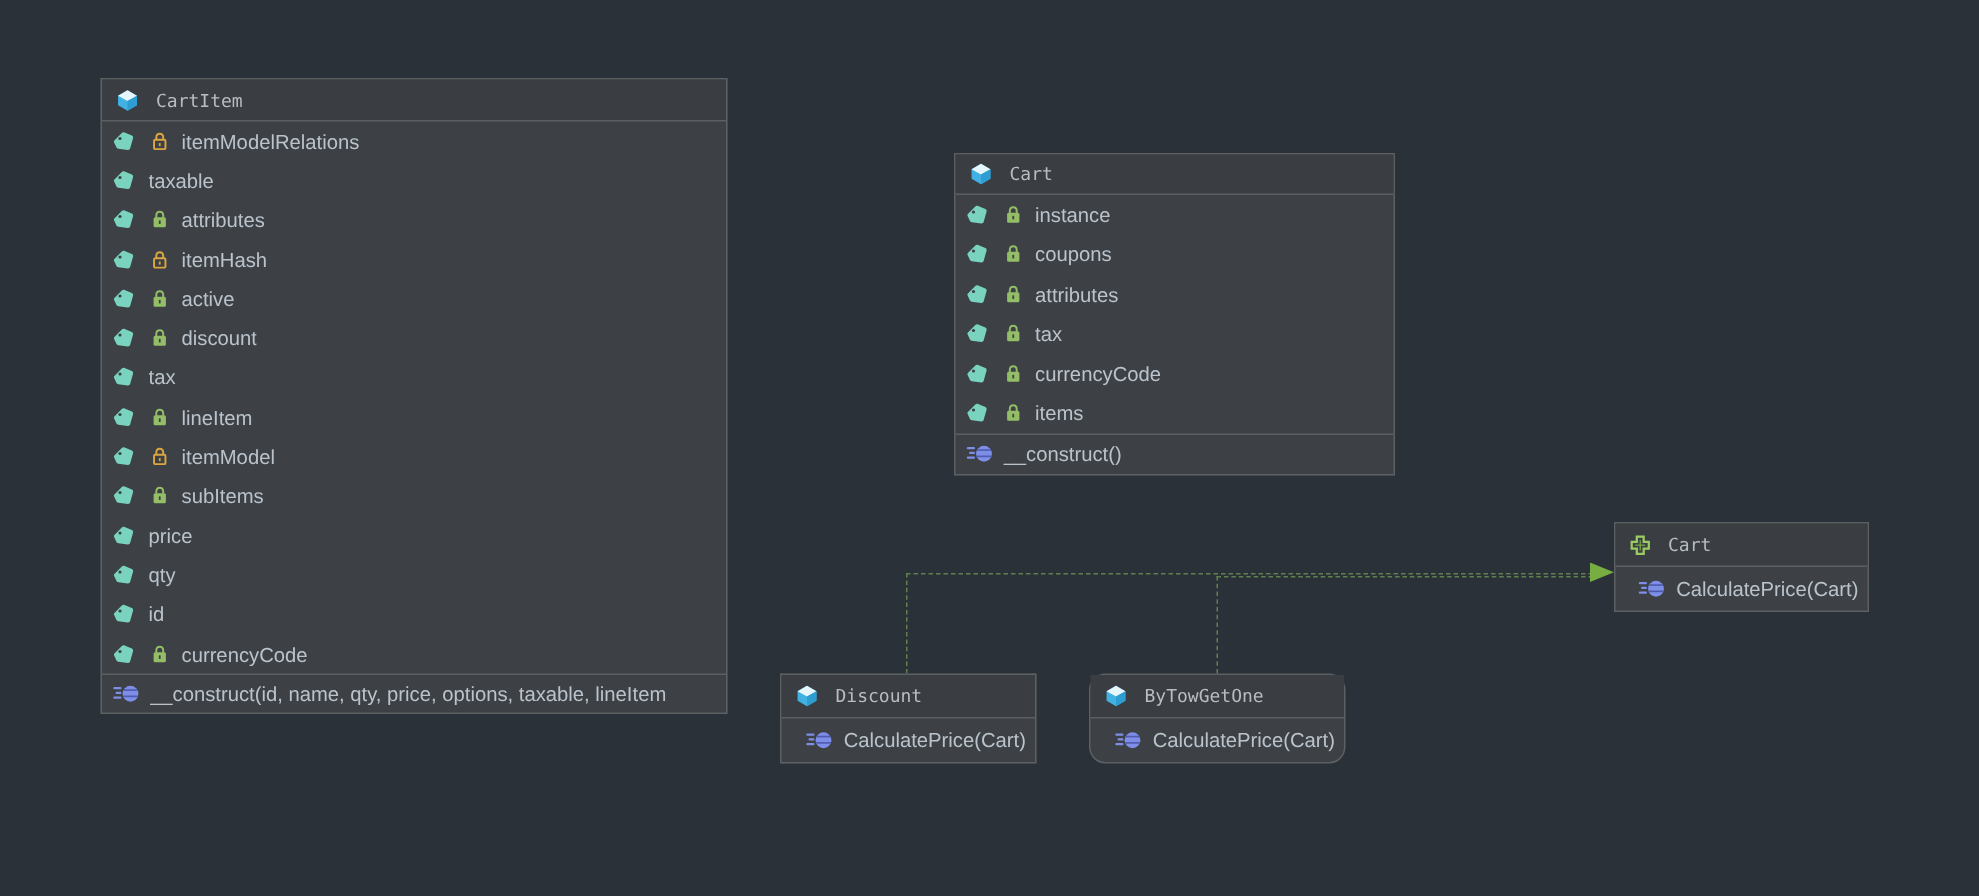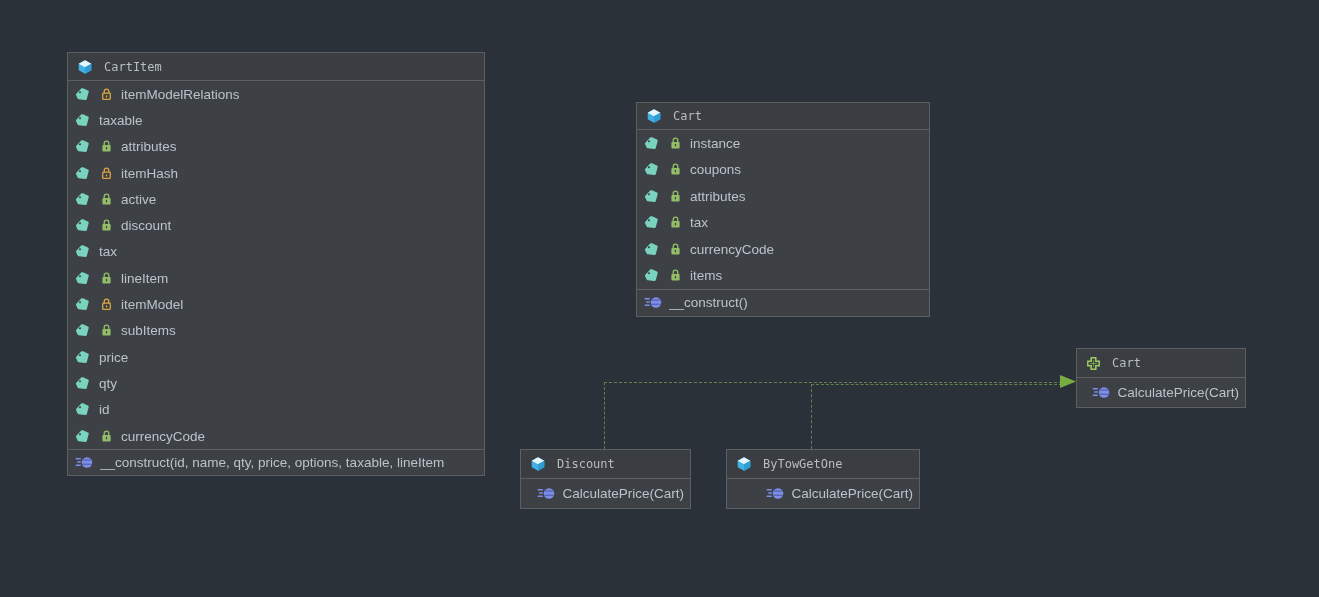--- a/index.html
+++ b/index.html
@@ -59,21 +59,21 @@
     overflow: hidden;
   }
   .method-row { border-top: 1px solid #5d6062; }
   .rows > .method-row:first-child { border-top: none; justify-content: flex-end; }
 
   
   #node-cartitem   { left: 67px;   top: 52px;  width: 418px; --rh: 26.3px; --hh: 27px; }
   #node-cart       { left: 636px;  top: 102px; width: 294px; text-align: right; --rh: 26.5px; --hh: 26px; }
   #node-offer      { left: 1076px; top: 348px; width: 170px; --rh: 29px;   --hh: 28px; }
   #node-discount   { left: 520px;  top: 449px; width: 171px; --rh: 29px;   --hh: 28px; }
-  #node-bytow      { left: 726px;  top: 449px; width: 194px; --rh: 29px;   --hh: 28px; }
+  #node-bytow      { left: 726px;  top: 449px; width: 171px; border-radius: 11px; --rh: 29px;   --hh: 28px; }
 
   
   .edge { position: absolute; }
   .edge.v { width: 0; border-left: 1px dashed #61804d; }
   .edge.h { height: 0; border-top: 1px dashed #61804d; }
   #edge-discount-v { left: 604px; top: 382px; height: 67px; }
   #edge-bytow-v    { left: 811px; top: 384px; height: 65px; }
   #edge-h-main     { left: 604px; top: 382px; width: 458px; }
   #edge-h-second   { left: 811px; top: 384px; width: 251px; }
   #edge-arrowhead  { position: absolute; left: 1060px; top: 375px; }

